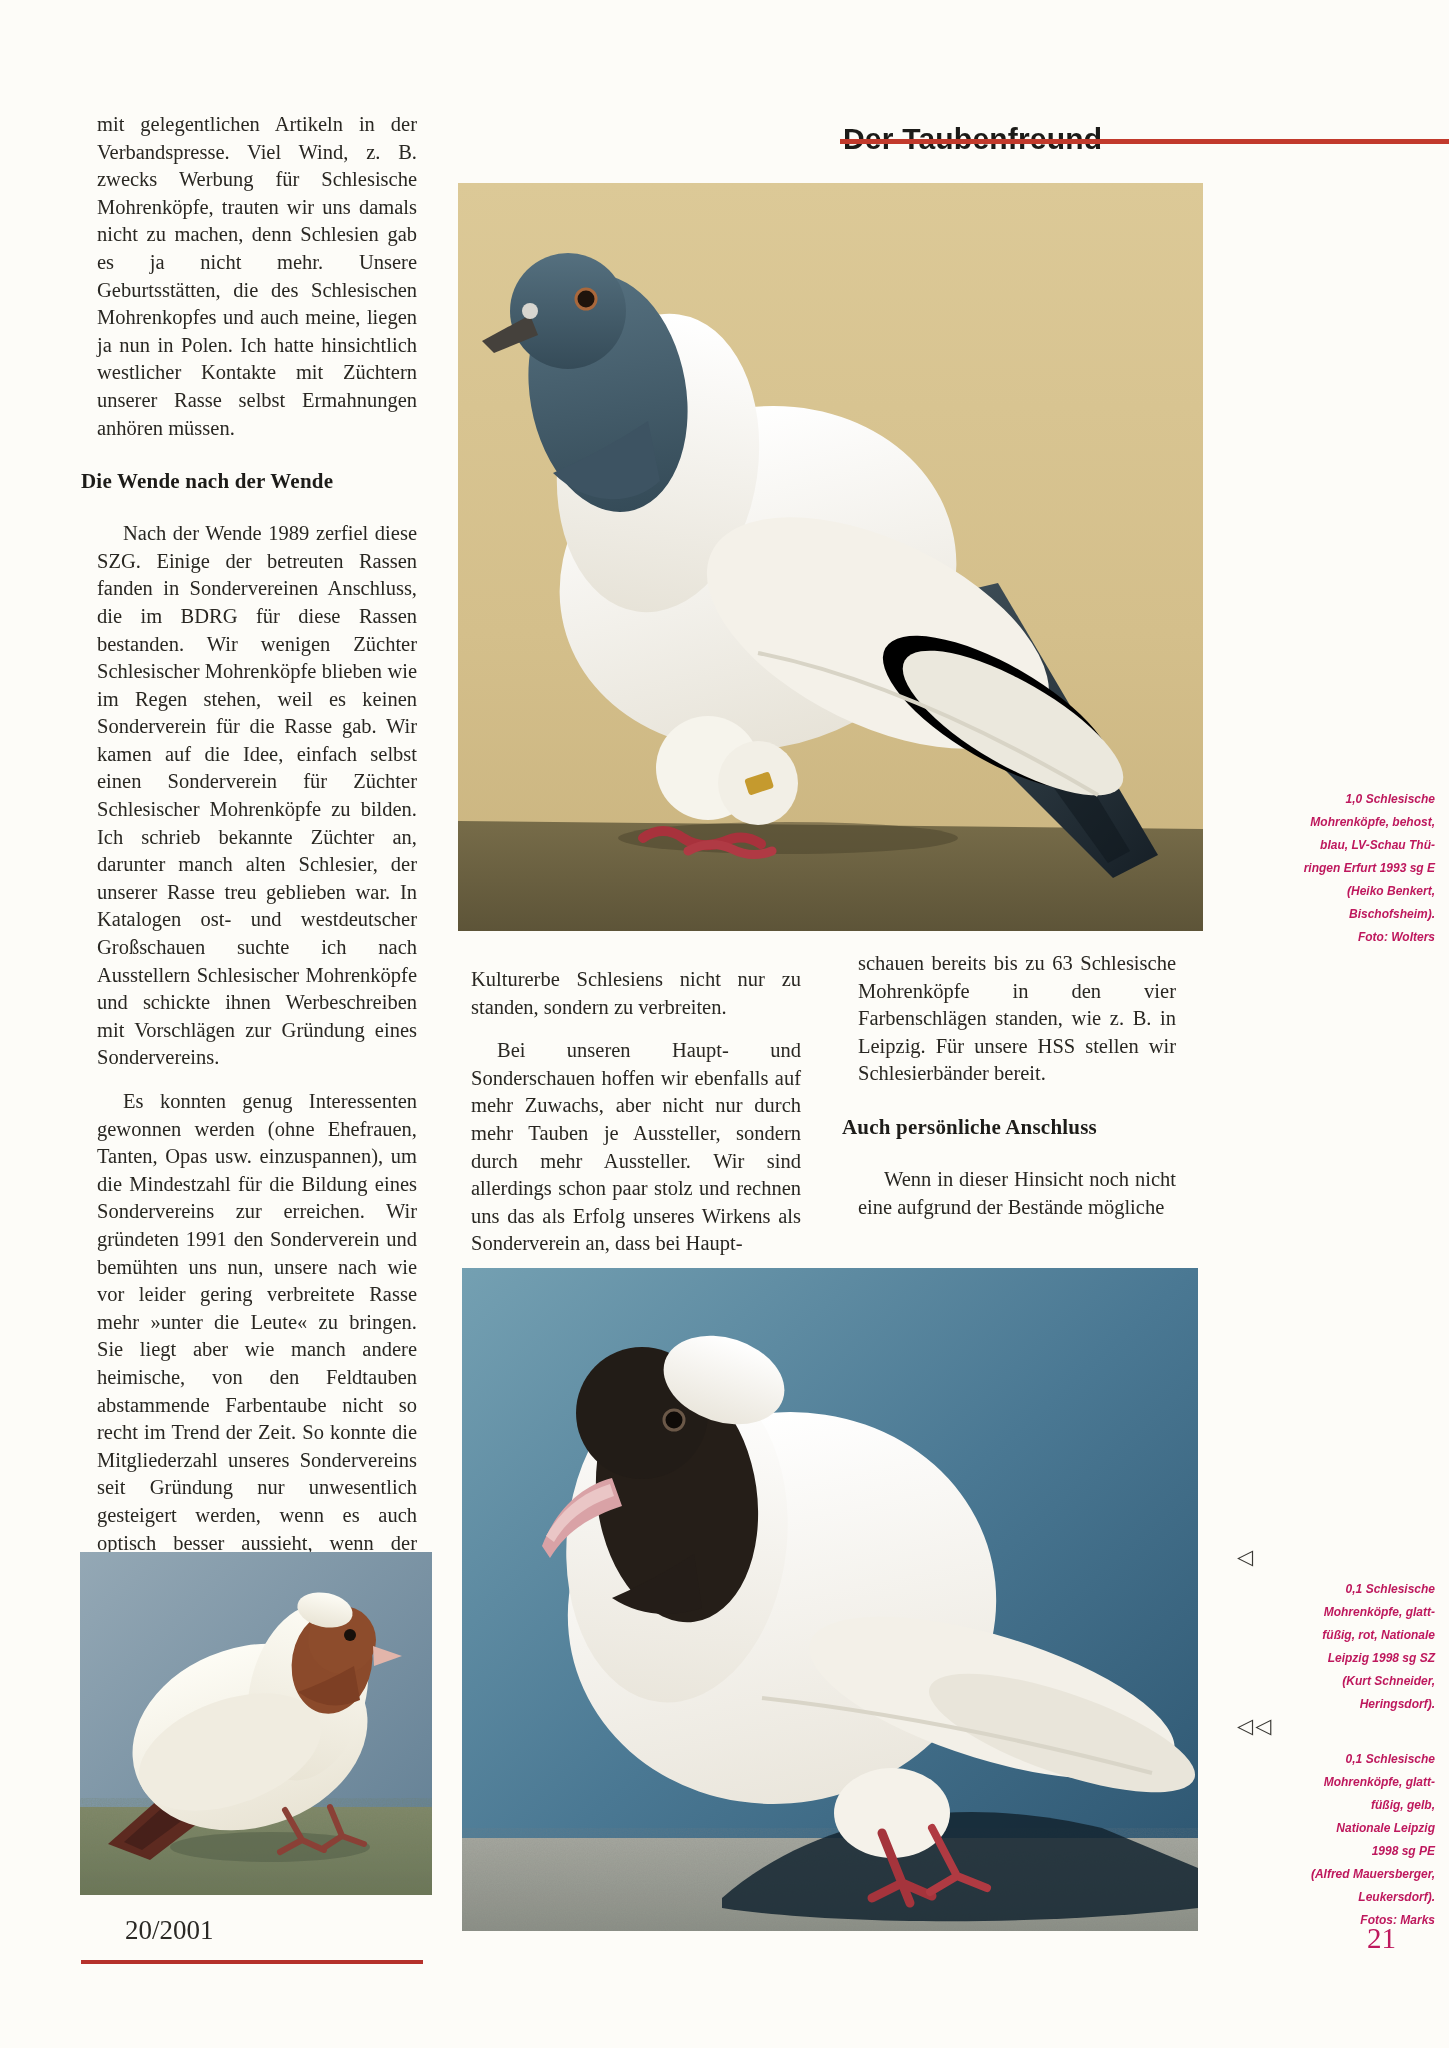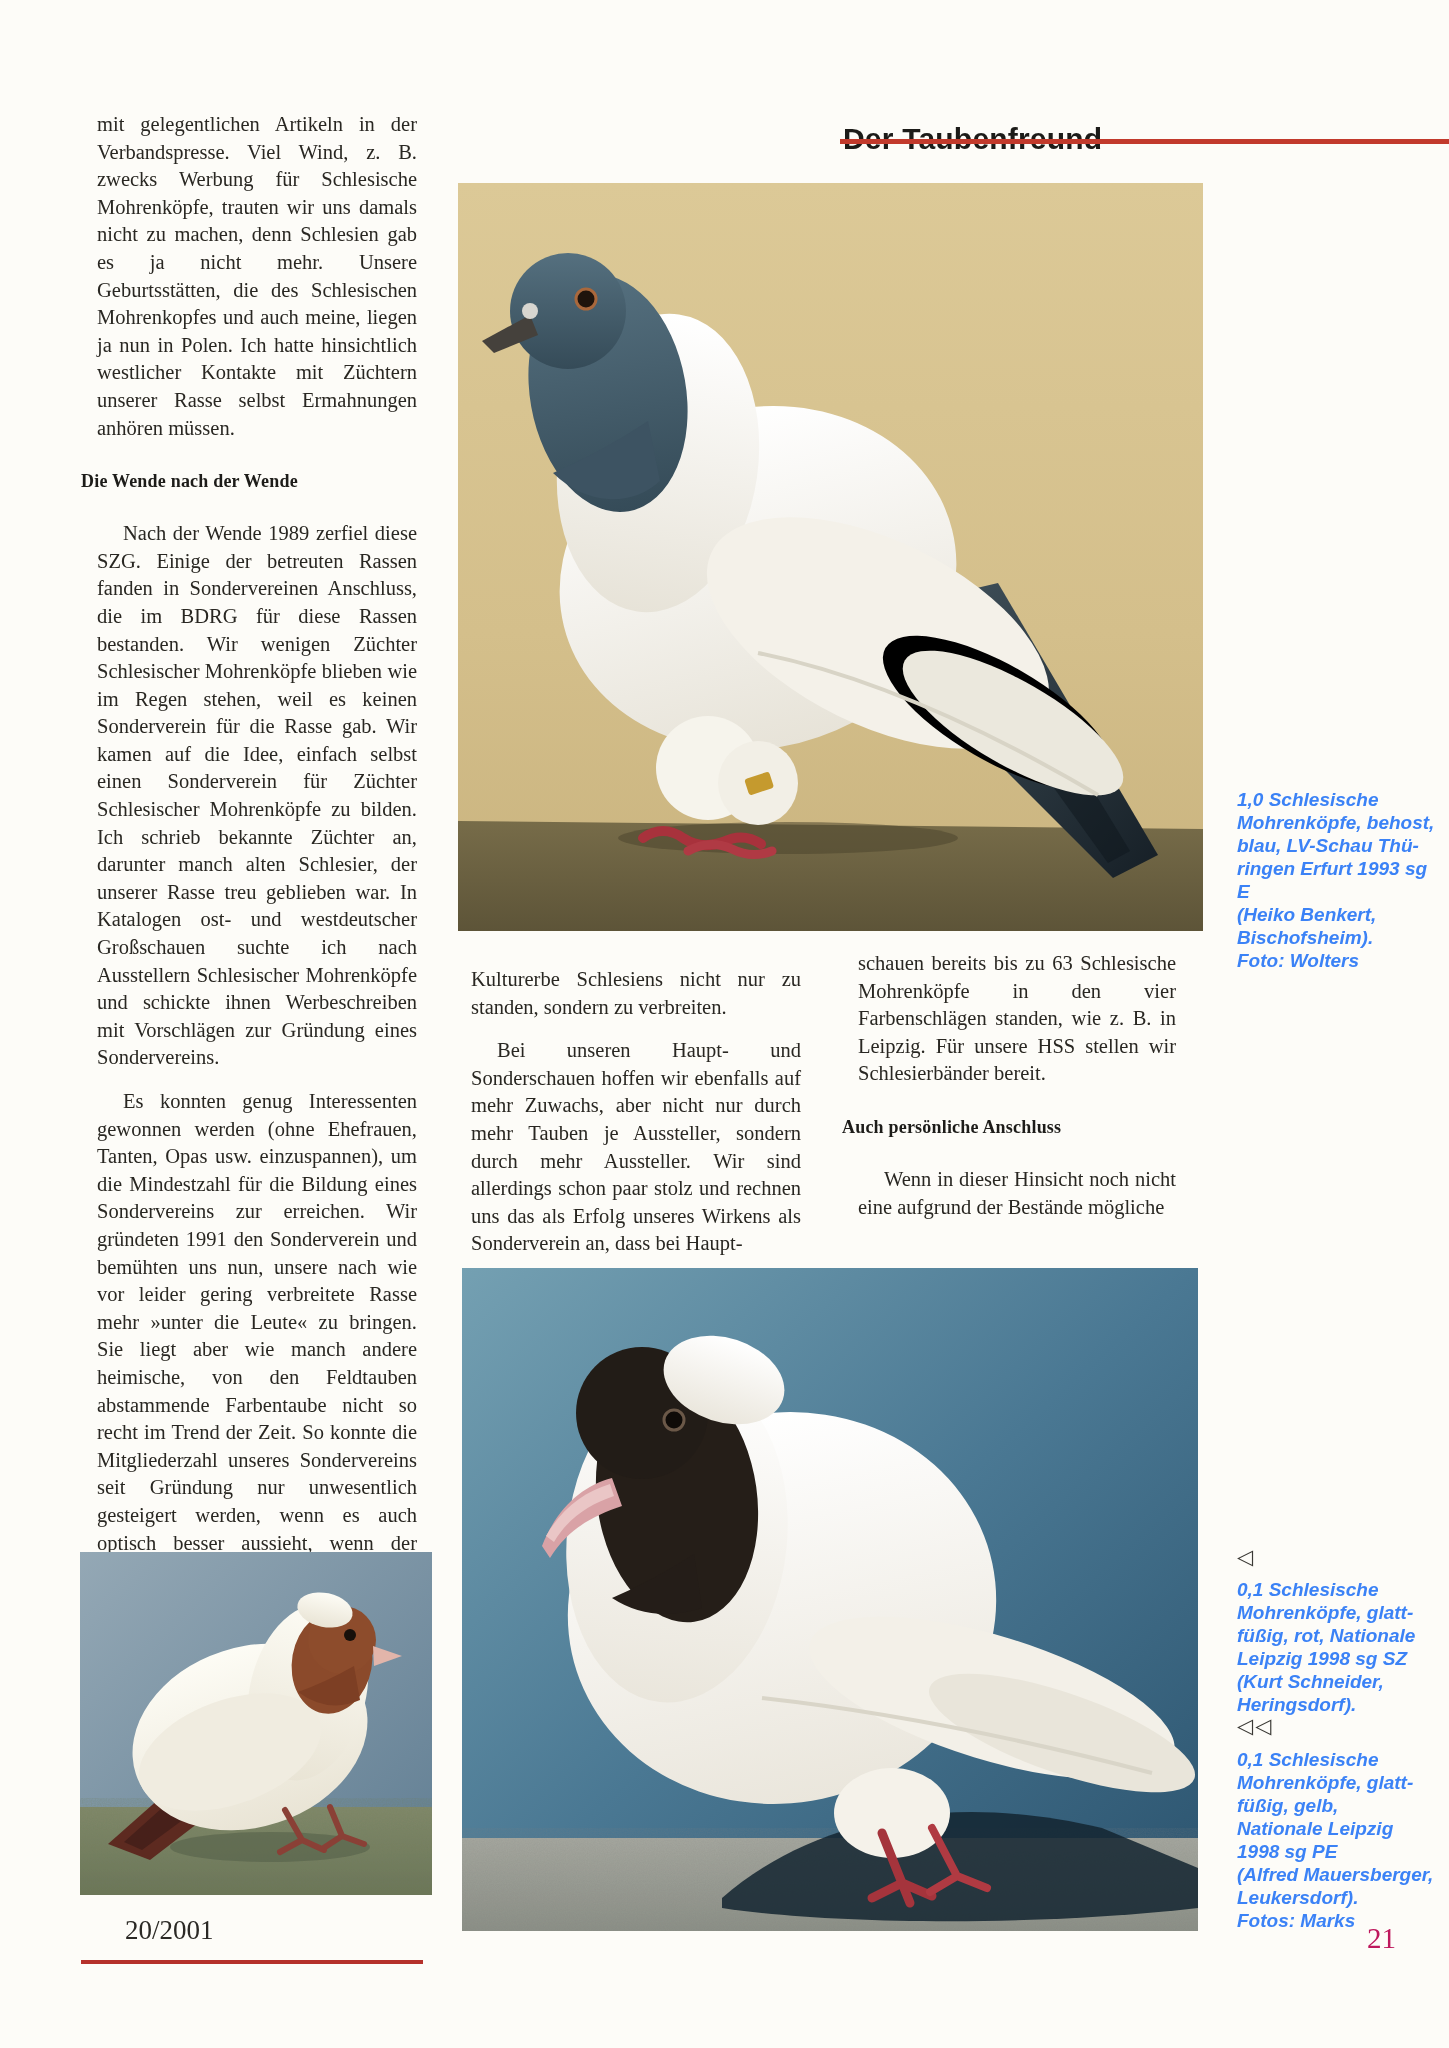--- a/index.html
+++ b/index.html
@@ -14,37 +14,37 @@
     font-family:"Liberation Sans", sans-serif;font-weight:bold;
     font-size:30px;letter-spacing:.2px;color:#1c1b18;margin-top:32px;
   }
   .head-rule{position:absolute;left:840px;top:139px;width:609px;height:5px;background:#c23a2c;}
   
   .col{position:absolute;text-align:justify;font-size:20.5px;line-height:27.6px;color:#292722;}
   .col p{margin:16px;}
   .col p.ind{text-indent:26px;}
   .col p + p{margin-top:0;}
   .col h3{
-    font-size:18px;line-height:26px;font-weight:bold;color:#1d1c19;
+    font-size:21px;line-height:26px;font-weight:bold;color:#1d1c19;
     margin:26px 0 26px 0;text-align:left;letter-spacing:.2px;
   }
   #col1{left:81px;top:95px;width:352px;}
   #col2{left:455px;top:950px;width:362px;}
   #col3{left:842px;top:934px;width:350px;}
   
   .photo{position:absolute;overflow:hidden;}
   .photo svg{display:block;}
   #photo1{left:458px;top:183px;width:745px;height:748px;}
   #photo2{left:462px;top:1268px;width:736px;height:663px;}
   #photo3{left:80px;top:1552px;width:352px;height:343px;}
   
   .caption{
     position:absolute;width:198px;
     font-family:"Liberation Sans", sans-serif;font-weight:bold;font-style:italic;
-    font-size:19px;line-height:23px;color:#3b82f6;white-space:pre-line;
+    font-size:12px;line-height:23px;color:#be185d;white-space:pre-line;text-align:right;
   }
   #caption1{left:1237px;top:788px;}
   #caption2{left:1237px;top:1578px;}
   #caption3{left:1237px;top:1748px;}
   .arrow{
     position:absolute;font-family:"DejaVu Sans", sans-serif;
     font-size:21px;color:#3a3935;letter-spacing:2px;font-style:normal;
   }
   #arrow2{left:1237px;top:1545px;}
   #arrow3{left:1237px;top:1714px;}

